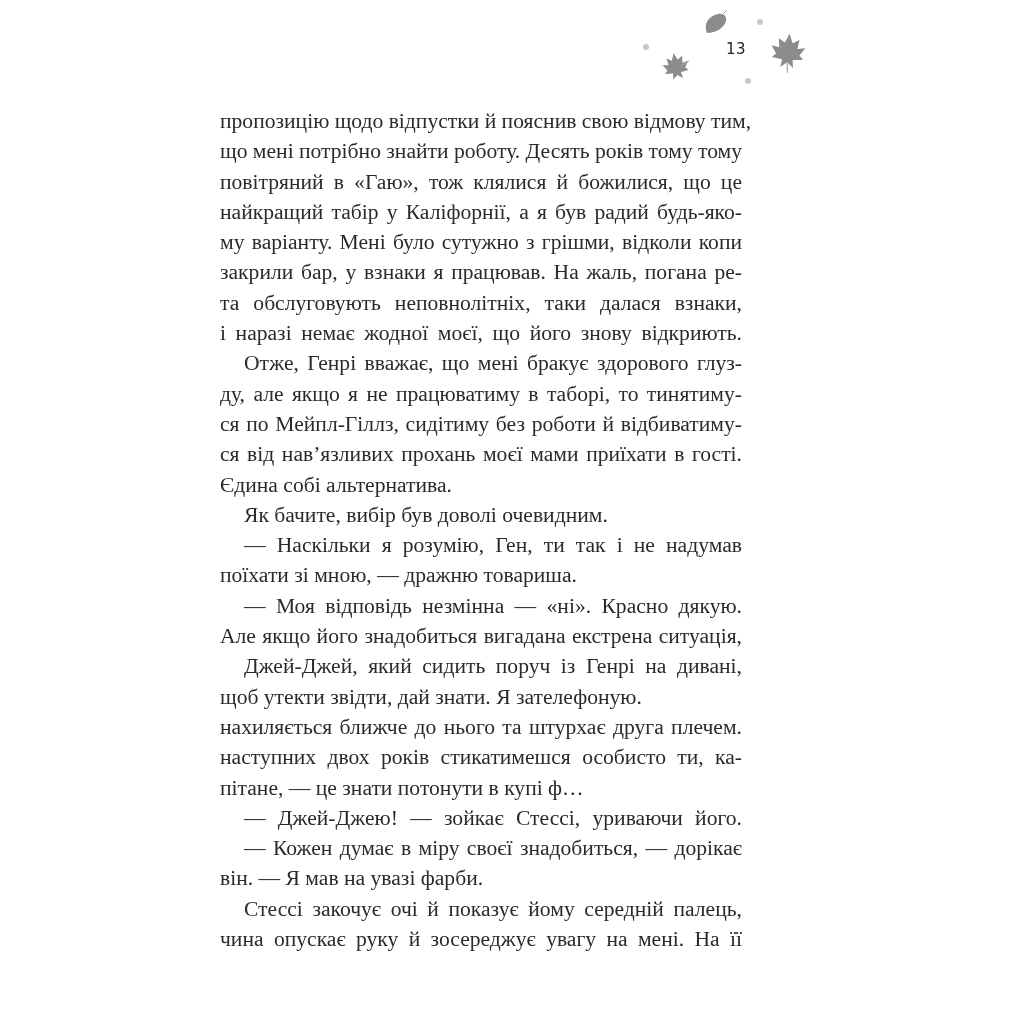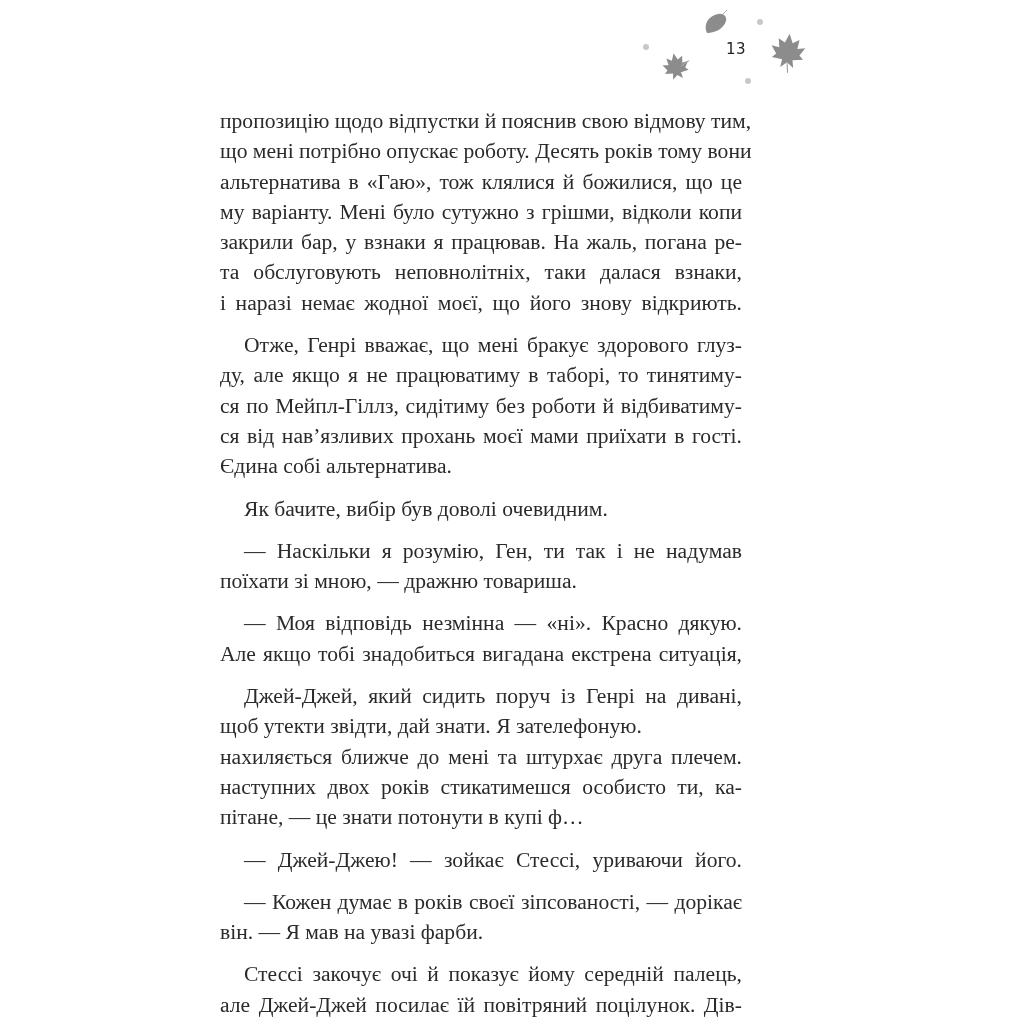--- a/index.html
+++ b/index.html
@@ -11,21 +11,21 @@
     font-family: "DejaVu Sans", sans-serif; font-size: 15px; color: #222;
     letter-spacing: 0.5px;
   }
   .text-block {
     position: absolute; left: 220px; top: 106px; width: 522px;
     font-family: "Liberation Serif", serif; font-size: 21.6px;
     line-height: 30.3px; color: #2a2a2a;
   }
   .line { white-space: nowrap; display: block; text-align: justify; text-align-last: justify; height: 30.3px; }
   .line.last { text-align-last: left; }
-  .line.indent { padding-left: 24px; margin-top: 12px; }
+  .line.indent { padding-left: 24px; }
 </style>
 </head>
 <body>
 
 <div class="page">
 
   <svg class="header-deco" viewBox="0 0 1024 100" width="1024" height="100">
 
     <circle cx="646" cy="47" r="3" fill="#c8c8c8"></circle>
     <circle cx="760" cy="22" r="3" fill="#c8c8c8"></circle>
@@ -44,41 +44,41 @@
     <g transform="translate(788,52) rotate(5) scale(1.3)">
       <path d="M0,-14 L3,-7 L8,-10 L7,-3 L13,-4 L9,2 L12,5 L4,6 L5,12 L0,8 L-5,12 L-4,6 L-12,5 L-9,2 L-13,-4 L-7,-3 L-8,-10 L-3,-7 Z" fill="#8c8c8c"></path>
       <line x1="0" y1="8" x2="1" y2="16" stroke="#999" stroke-width="0.8"></line>
     </g>
   </svg>
 
   <div class="page-number">13</div>
 
   <div class="text-block" id="text-block">
       <span class="line">пропозицію щодо відпустки й пояснив свою відмову тим,</span>
-      <span class="line">що мені потрібно опускає роботу. Десять років тому вони</span>
-      <span class="line">альтернатива в «Гаю», тож клялися й божилися, що це</span>
+      <span class="line">що мені потрібно знайти роботу. Десять років тому тому</span>
+      <span class="line">повітряний в «Гаю», тож клялися й божилися, що це</span>
+      <span class="line">найкращий табір у Каліфорнії, а я був радий будь-яко-</span>
       <span class="line">му варіанту. Мені було сутужно з грішми, відколи копи</span>
       <span class="line">закрили бар, у взнаки я працював. На жаль, погана ре-</span>
       <span class="line">та обслуговують неповнолітніх, таки далася взнаки,</span>
       <span class="line">і наразі немає жодної моєї, що його знову відкриють.</span>
       <span class="line indent">Отже, Генрі вважає, що мені бракує здорового глуз-</span>
       <span class="line">ду, але якщо я не працюватиму в таборі, то тинятиму-</span>
       <span class="line">ся по Мейпл-Гіллз, сидітиму без роботи й відбиватиму-</span>
       <span class="line">ся від нав’язливих прохань моєї мами приїхати в гості.</span>
       <span class="line last">Єдина собі альтернатива.</span>
       <span class="line indent last">Як бачите, вибір був доволі очевидним.</span>
       <span class="line indent">— Наскільки я розумію, Ген, ти так і не надумав</span>
       <span class="line last">поїхати зі мною, — дражню товариша.</span>
       <span class="line indent">— Моя відповідь незмінна — «ні». Красно дякую.</span>
-      <span class="line">Але якщо тобі знадобиться вигадана екстрена ситуація,</span>
+      <span class="line">Але якщо його знадобиться вигадана екстрена ситуація,</span>
       <span class="line indent">Джей-Джей, який сидить поруч із Генрі на дивані,</span>
       <span class="line last">щоб утекти звідти, дай знати. Я зателефоную.</span>
-      <span class="line">нахиляється ближче до мені та штурхає друга плечем.</span>
+      <span class="line">нахиляється ближче до нього та штурхає друга плечем.</span>
       <span class="line">наступних двох років стикатимешся особисто ти, ка-</span>
       <span class="line last">пітане, — це знати потонути в купі ф…</span>
       <span class="line indent">— Джей-Джею! — зойкає Стессі, уриваючи його.</span>
-      <span class="line indent">— Кожен думає в років своєї зіпсованості, — дорікає</span>
+      <span class="line indent">— Кожен думає в міру своєї знадобиться, — дорікає</span>
       <span class="line last">він. — Я мав на увазі фарби.</span>
       <span class="line indent">Стессі закочує очі й показує йому середній палець,</span>
-      <span class="line">але Джей-Джей посилає їй повітряний поцілунок. Дів-</span>
       <span class="line">чина опускає руку й зосереджує увагу на мені. На її</span>
     </div>
 </div>
 
 </body></html>

